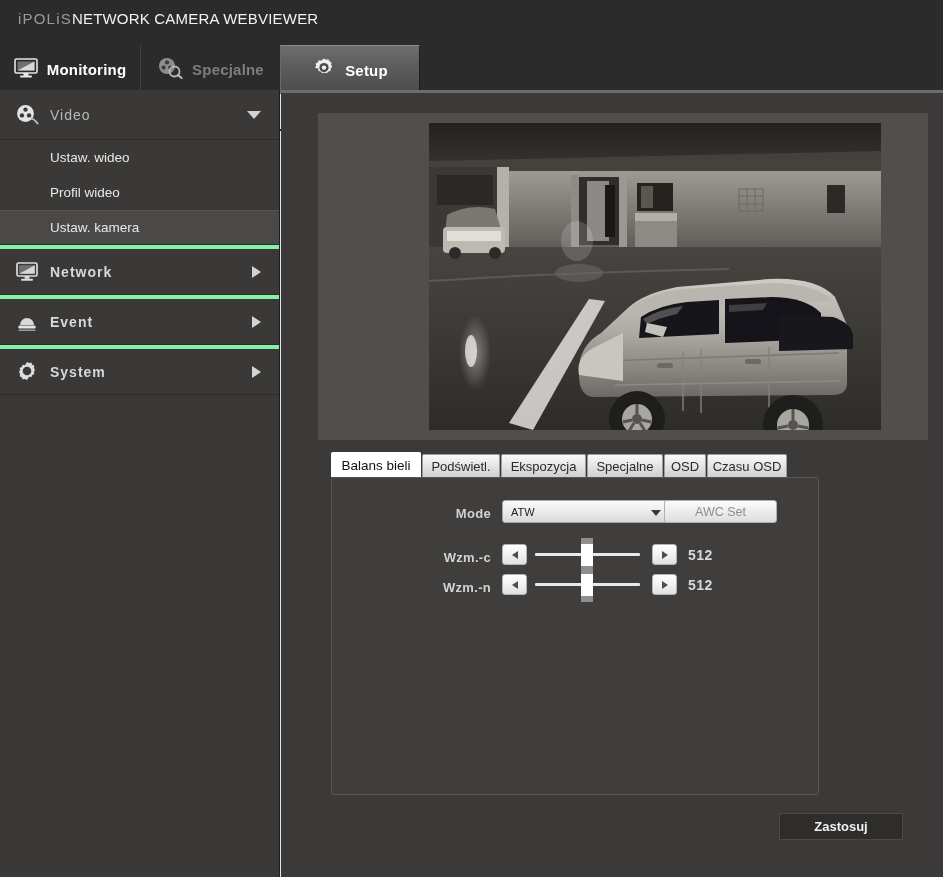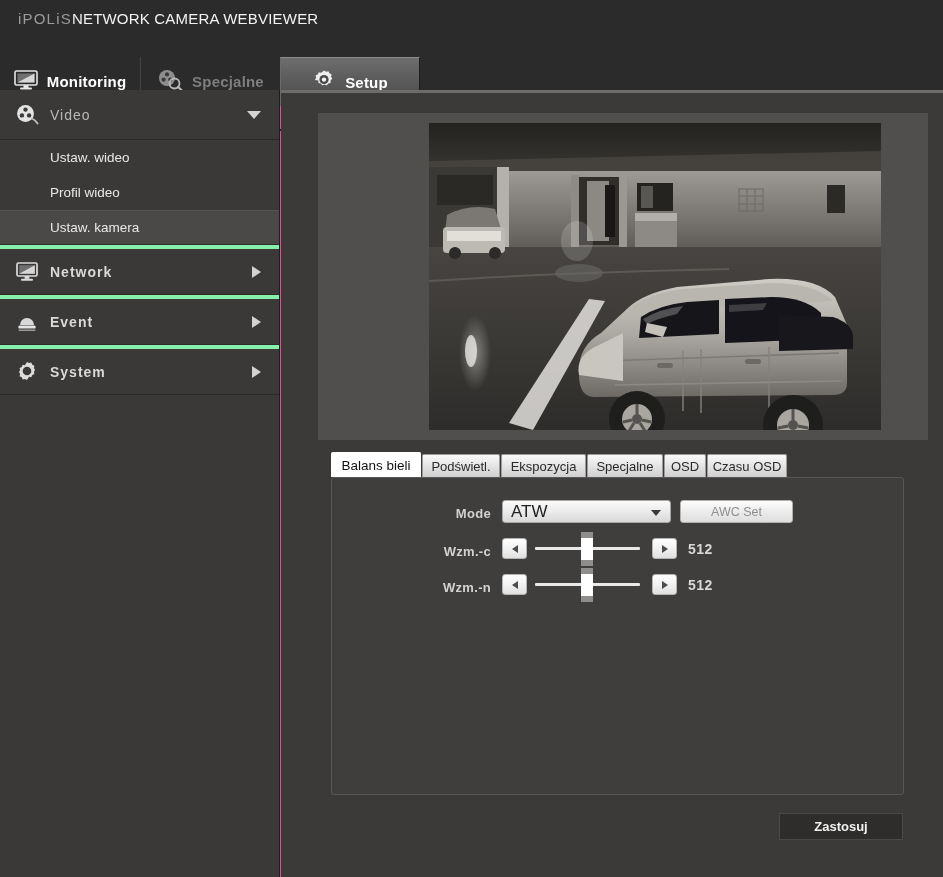--- a/index.html
+++ b/index.html
@@ -2,41 +2,41 @@
 <html><head>
 <meta charset="utf-8">
 <style>
   * { box-sizing: border-box; margin: 0; padding: 0; }
   html, body {
     width: 943px; height: 877px;
     background: #3b3a39;
     font-family: "Liberation Sans", sans-serif;
     overflow: hidden;
   }
-  #app { position: relative; width: 943px; height: 877px; background: #ec4899; }
+  #app { position: relative; width: 943px; height: 877px; background: #e5e5e5; }
 
   
   .header {
     position: absolute; left: 0; top: 0; width: 943px; height: 41px;
     background: #2b2b2b;
   }
   .brand {
     position: absolute; left: 18px; top: 10px;
     font-size: 15px; letter-spacing: .4px; white-space: nowrap;
   }
   .brand .ipolis { color: #9a9a9a; font-weight: 400; letter-spacing: 1.2px; }
   .brand .wv { color: #f2f2f2; font-weight: 400; letter-spacing: .2px; }
 
   
   .topnav {
     position: absolute; left: 0; top: 41px; width: 943px; height: 49px;
     background: #2b2b2b;
   }
   .topnav .tab {
-    position: absolute; top: 16px; height: 49px;
+    position: absolute; top: 4px; height: 49px;
     display: flex; align-items: center; gap: 9px;
     padding: 0 18px;
     font-size: 15px; font-weight: bold; letter-spacing: .2px;
     cursor: pointer; user-select: none;
   }
   .tab-monitoring { left: 0;   width: 140px; color: #ffffff; justify-content: center; }
   .tab-playback   { left: 140px; width: 140px; color: #7e7e7e; justify-content: center;
                     border-left: 1px solid #434343; }
   .tab-setup      { left: 280px; width: 140px; color: #ffffff; justify-content: center;
                     background: linear-gradient(to bottom,#6e6e6e 0%,#5d5d5d 40%,#4b4b4b 100%);
@@ -118,47 +118,47 @@
     border-radius: 2px 2px 0 0;
     cursor: pointer; user-select: none; white-space: nowrap;
   }
   .ftab.active {
     background: #ffffff; color: #111; height: 25px; top: -2px;
     border-color: #ffffff; font-size: 13.5px;
   }
 
   
   .panel {
-    position: absolute; left: 50px; top: 387px; width: 573px; height: 318px;
+    position: absolute; left: 50px; top: 387px; width: 488px; height: 318px;
     background: #3f3e3d;
     border: 1px solid #585756;
     border-radius: 3px;
   }
 
   .row { position: absolute; left: 0; width: 100%; height: 26px; display: flex; align-items: center; }
   .row .lbl {
     position: absolute; left: 0; width: 159px; text-align: right;
     color: #d2d2d2; font-size: 13px; font-weight: bold; letter-spacing: .3px;
   }
 
   
   .sel {
     position: absolute; left: 170px; top: 0; width: 169px; height: 23px;
     background: linear-gradient(to bottom,#fbfbfb 0%,#ebebeb 50%,#d9d9d9 100%);
     border: 1px solid #a6a6a6; border-radius: 3px;
     display: flex; align-items: center;
-    font-size: 17px; color: #222; padding-left: 8px;
+    font-size: 11px; color: #222; padding-left: 8px;
     cursor: pointer; user-select: none;
   }
   .sel .caret {
     position: absolute; right: 9px; top: 9px; width: 0; height: 0;
     border-top: 6px solid #3a3a3a; border-left: 5px solid transparent; border-right: 5px solid transparent;
   }
   .btn-awc {
-    position: absolute; left: 348px; top: 0; width: 113px; height: 23px;
+    position: absolute; left: 332px; top: 0; width: 113px; height: 23px;
     background: linear-gradient(to bottom,#fdfdfd 0%,#ececec 50%,#dedede 100%);
     border: 1px solid #b0b0b0; border-radius: 3px;
     display: flex; align-items: center; justify-content: center;
     font-size: 12.5px; color: #8e8e8e;
     cursor: default; user-select: none;
   }
 
   
   .stepbtn {
     position: absolute; top: 0; width: 25px; height: 21px;
@@ -467,21 +467,21 @@
         <span class="lbl">Mode</span>
         <div class="sel">
           <span>ATW</span>
           <span class="caret"></span>
         </div>
         <div class="btn-awc">
           <span>AWC Set</span>
         </div>
       </div>
 
-      <div class="row" style="top:60px;">
+      <div class="row" style="top:66px;">
         <span class="lbl">Wzm.-c</span>
         <div class="stepbtn" style="left:170px;">
           <span class="tri-l"></span>
         </div>
         <div class="track" style="left:203px;top:9px;width:105px;"></div>
         <div class="knob" style="left:249px;top:-6px;"></div>
         <div class="stepbtn" style="left:320px;">
           <span class="tri-r"></span>
         </div>
         <span class="sval" style="left:356px;top:3px;">512</span>

